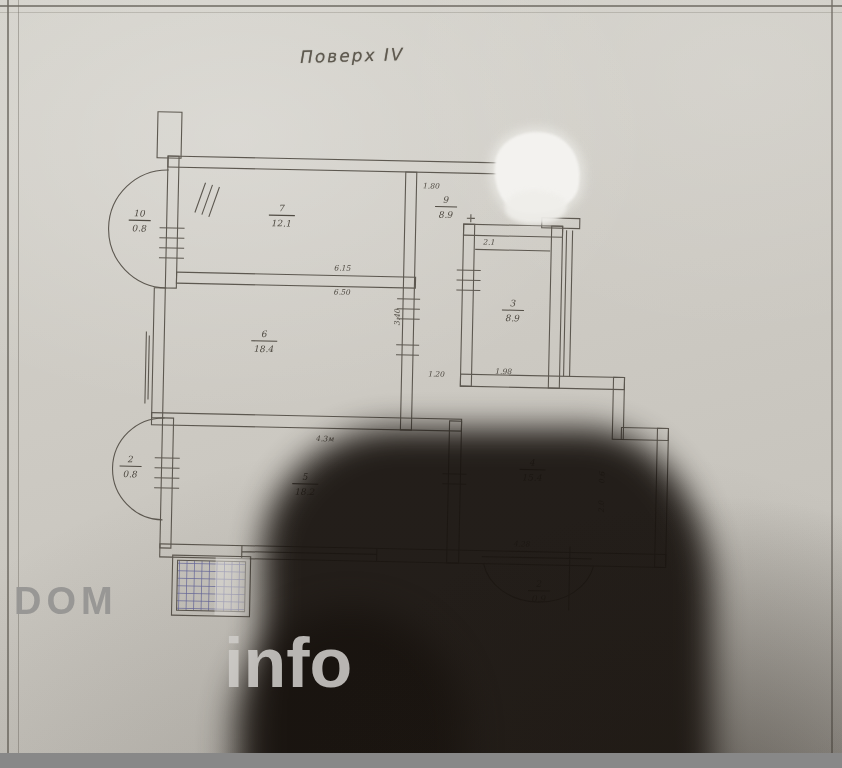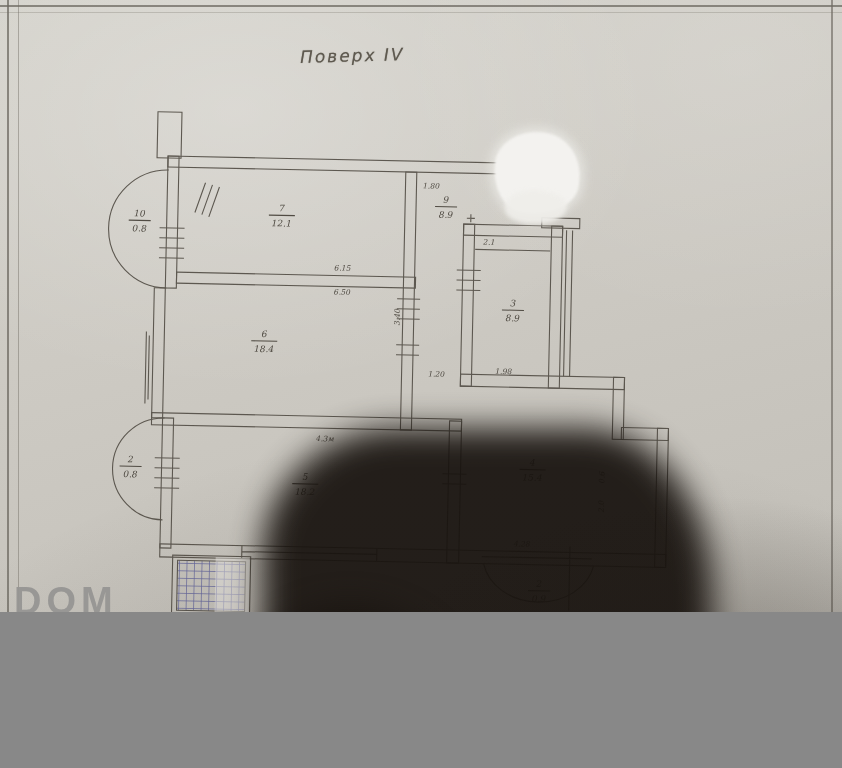--- a/index.html
+++ b/index.html
@@ -1,17 +1,17 @@
 <!DOCTYPE html>
 <html style="--paper: #cdcac3; --ink: #57524a; --grid_blue: #3f4290; --shadow: #17120e;"><head>
 <meta charset="utf-8">
 <style>
   html,body{margin:0;padding:0;background:#888;}
   #stage{
-    position:relative;width:842px;height:612px;overflow:hidden;
+    position:relative;width:842px;height:753px;overflow:hidden;
     font-family:"Liberation Sans", sans-serif;
     background:
       radial-gradient(ellipse 600px 400px at 28% 18%, rgba(255,255,255,0.22), transparent 70%),
       radial-gradient(ellipse 500px 380px at 88% 10%, rgba(255,255,255,0.12), transparent 70%),
       linear-gradient(165deg, #d4d2cb 0%, #cdcac3 45%, #c2bfb8 100%);
   }
   .abs{position:absolute;}
   
   .fl{background:#6e6a62;}
   .fl-top{left:0;top:5px;width:842px;height:2px;opacity:.75;}
@@ -203,14 +203,15 @@
 
   <div class="abs patch"></div>
   <div class="abs patch2"></div>
 
   <div class="abs sh-main"></div>
   <div class="abs sh-ext"></div>
   <div class="abs sh-pen"></div>
   <div class="abs vignette"></div>
 
   <div class="abs wm wm-dom">DOM</div>
+  <div class="abs wm wm-info">info</div>
 
 </div>
 
 </body></html>

